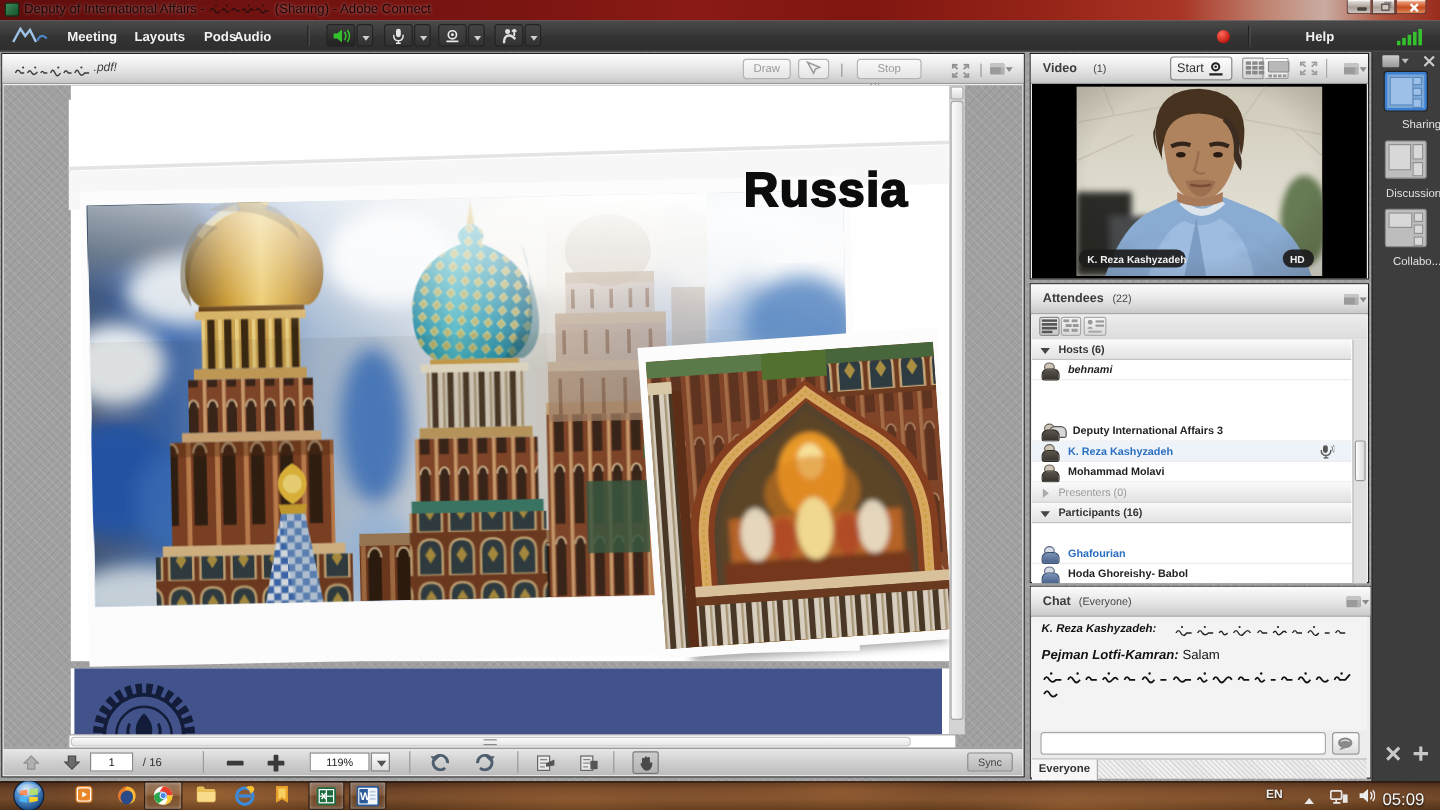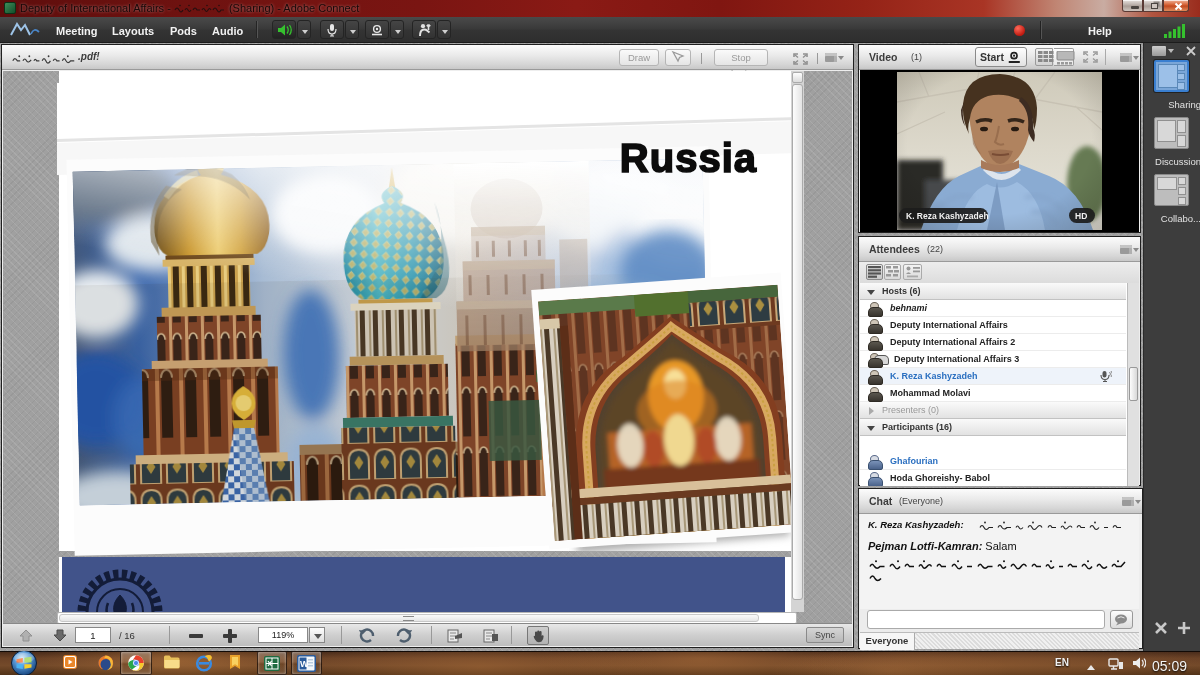--- a/index.html
+++ b/index.html
@@ -96,21 +96,21 @@
       </div>
   </div>
   <div id="menubar" class="abs">
     <svg class="abs" style="left:9px;top:5px" width="32" height="17" viewBox="0 0 32 17">
         <path d="M2 13 L8 2 L12 8 L16 3 L21 13" stroke="#9ec4e8" stroke-width="2" fill="none"></path>
         <path d="M22 12 q3 -7 8 -2" stroke="#4a86c8" stroke-width="1.8" fill="none"></path>
       </svg>
     <span class="menuitem" style="left:56px">Meeting</span>
     <span class="menuitem" style="left:112px">Layouts</span>
     <span class="menuitem" style="left:170px">Pods</span>
-    <span class="menuitem" style="left:212px">Audio</span>
+    <span class="menuitem" style="left:195px">Audio</span>
     <div class="abs" style="left:256px;top:4px;width:1px;height:17px;background:#242424;box-shadow:1px 0 0 #555"></div>
     <div class="avbtn" style="left:272px;width:24px;background:linear-gradient(#3d3d3d,#222)">
         <svg width="16" height="14" viewBox="0 0 16 14">
           <path d="M2 5 h3 l4 -3.4 v10.8 L5 9 H2 z" fill="#35c12e"></path>
           <path d="M11 3.5 q2.5 3.5 0 7 M13.5 2 q3.5 5 0 10" stroke="#35c12e" stroke-width="1.3" fill="none"></path>
         </svg>
       </div>
     <div class="avdd" style="left:297px"></div>
     <div class="avbtn" style="left:320px;width:24px">
         <svg width="12" height="14" viewBox="0 0 12 14">
@@ -142,21 +142,21 @@
         <rect x="0" y="10" width="3" height="4" fill="#35c12e"></rect>
         <rect x="4.5" y="7.5" width="3" height="6.5" fill="#35c12e"></rect>
         <rect x="9" y="5" width="3" height="9" fill="#35c12e"></rect>
         <rect x="13.5" y="2.5" width="3" height="11.5" fill="#35c12e"></rect>
         <rect x="18" y="0" width="3" height="14" fill="#35c12e"></rect>
       </svg>
   </div>
 
   <div id="sharepod" class="pod">
     <div class="podhead"></div>
-    <span style="position:absolute;left:76px;top:6px;font-size:10px;font-weight:700;font-style:italic;color:#3c3c3c">.pdf!</span>
+    <span style="position:absolute;left:76px;top:6px;font-size:10px;font-weight:400;font-style:italic;color:#3c3c3c">.pdf!</span>
       <svg style="position:absolute;left:9px;top:8px" width="66" height="12" viewBox="0 0 72 12">
         <path d="M2 8 q2 -5 5 0 l3 0 M13 8 q2 -4 4 0 q2 3 5 -1 M25 8 q1.5 -3 3 0 l3 0 M34 8 q2 -5 4 0 t5 0 M46 8 q2 -4 4 0 l3 0 M56 8 q2 -5 4 0 q2 4 5 0 l4 0" stroke="#3a3a3a" stroke-width="1.3" fill="none"></path>
         <circle cx="9" cy="3" r="1" fill="#3a3a3a"></circle>
         <circle cx="20" cy="3" r="1" fill="#3a3a3a"></circle>
         <circle cx="41" cy="3" r="1" fill="#3a3a3a"></circle>
         <circle cx="62" cy="3" r="1" fill="#3a3a3a"></circle>
       </svg>
     <div class="shbtn" style="left:617px;width:40px">Draw</div>
     <div class="shbtn" style="left:663px;width:26px"><svg width="14" height="13" viewBox="0 0 14 13">
           <path d="M2 2 l5 9 1.5-3.5 L12 6 z" fill="none" stroke="#9a9a9a" stroke-width="1.3"></path>
@@ -480,21 +480,21 @@
           </svg>
         </div>
       <div class="abs" style="right:8px;top:3px;width:38px;height:16px;background:linear-gradient(#d5d5d5,#b8b8b8);border:1px solid #8a8a8a;border-radius:2px;font-size:9px;color:#444;text-align:center;line-height:15px">Sync</div>
     </div>
   </div>
 
   <div id="videopod" class="pod">
     <div class="podhead"></div>
     <span class="podtitle">Video</span>
       <span style="position:absolute;left:52px;top:7px;font-size:9px;color:#444">(1)</span>
-    <div class="abs" style="left:116px;top:2px;width:52px;height:20px;background:linear-gradient(#fefefe,#e2e2e2);border:1px solid #8a8a8a;border-radius:3px;display:flex;align-items:center;justify-content:center;gap:3px;font-size:10.5px;font-weight:700;color:#333;overflow:hidden">
+    <div class="abs" style="left:116px;top:2px;width:52px;height:20px;background:linear-gradient(#fefefe,#e2e2e2);border:1px solid #8a8a8a;border-radius:3px;display:flex;align-items:center;justify-content:center;gap:3px;font-size:10.5px;font-weight:400;color:#333;overflow:hidden">
         <span>Start</span>
         <svg width="15" height="13" viewBox="0 0 17 13">
           <circle cx="8" cy="4.4" r="3.4" fill="none" stroke="#222" stroke-width="1.9"></circle>
           <circle cx="8" cy="4.4" r="1.2" fill="#222"></circle>
           <path d="M2 11.5 h12.5" stroke="#222" stroke-width="2.2"></path>
         </svg>
       </div>
     <div class="abs" style="left:176px;top:3px;width:18px;height:18px;background:linear-gradient(#f2f2f2,#d2d2d2);border:1px solid #9a9a9a;border-radius:2px 0 0 2px"><svg width="17" height="14" style="margin:2px 0 0 2px" viewBox="0 0 17 14">
           <g fill="#888">
             <rect x="0" y="0" width="4.5" height="3"></rect>
@@ -611,22 +611,20 @@
             <rect x="8" y="1" width="7" height="1.8" fill="#999"></rect>
             <rect x="8" y="4.5" width="7" height="1.8" fill="#999"></rect>
             <rect x="2" y="9.5" width="11" height="1.8" fill="#aaa"></rect>
           </svg></div>
     </div>
     <div id="attlist" class="abs" style="left:1px;top:46px;width:279px;height:203px;background:#fff;overflow:hidden">
       <div class="grph" style="top:0"><svg class="tri" width="8" height="8" viewBox="0 0 8 8">
             <path d="M0 2 h8 l-4 5z" fill="#444"></path>
           </svg><b>Hosts (6)</b></div>
       <div class="arow" style="top:17px"><span class="avh"></span><i style="font-weight:700">behnami</i></div>
-      <div class="arow" style="top:34px"><span class="avh"></span><b>Deputy International Affairs</b></div>
-      <div class="arow" style="top:51px"><span class="avh"></span><b>Deputy International Affairs 2</b></div>
       <div class="arow" style="top:68px"><span class="avh scr"></span><b style="margin-left:34px">Deputy International Affairs 3</b></div>
       <div class="arow sel" style="top:85px"><span class="avh"></span><b style="color:#2a6fc0">K. Reza Kashyzadeh</b>
         <svg style="position:absolute;right:14px;top:2px" width="14" height="13" viewBox="0 0 14 13">
             <rect x="4.5" y="1" width="4" height="6.5" rx="2" fill="#555"></rect>
             <path d="M3 5 q0 4.5 4 4.5 q4 0 4 -4.5 M7 9.5 v2 M5 11.5 h4" stroke="#555" stroke-width="1.1" fill="none"></path>
             <path d="M11.5 2 q2 2 0 4 M13 1 q3 3 0 6" stroke="#888" stroke-width="1" fill="none"></path>
           </svg>
       </div>
       <div class="arow" style="top:102px"><span class="avh"></span><b>Mohammad Molavi</b></div>
       <div class="grph" style="top:119px;color:#999"><svg class="tri" width="8" height="8" viewBox="0 0 8 8">

